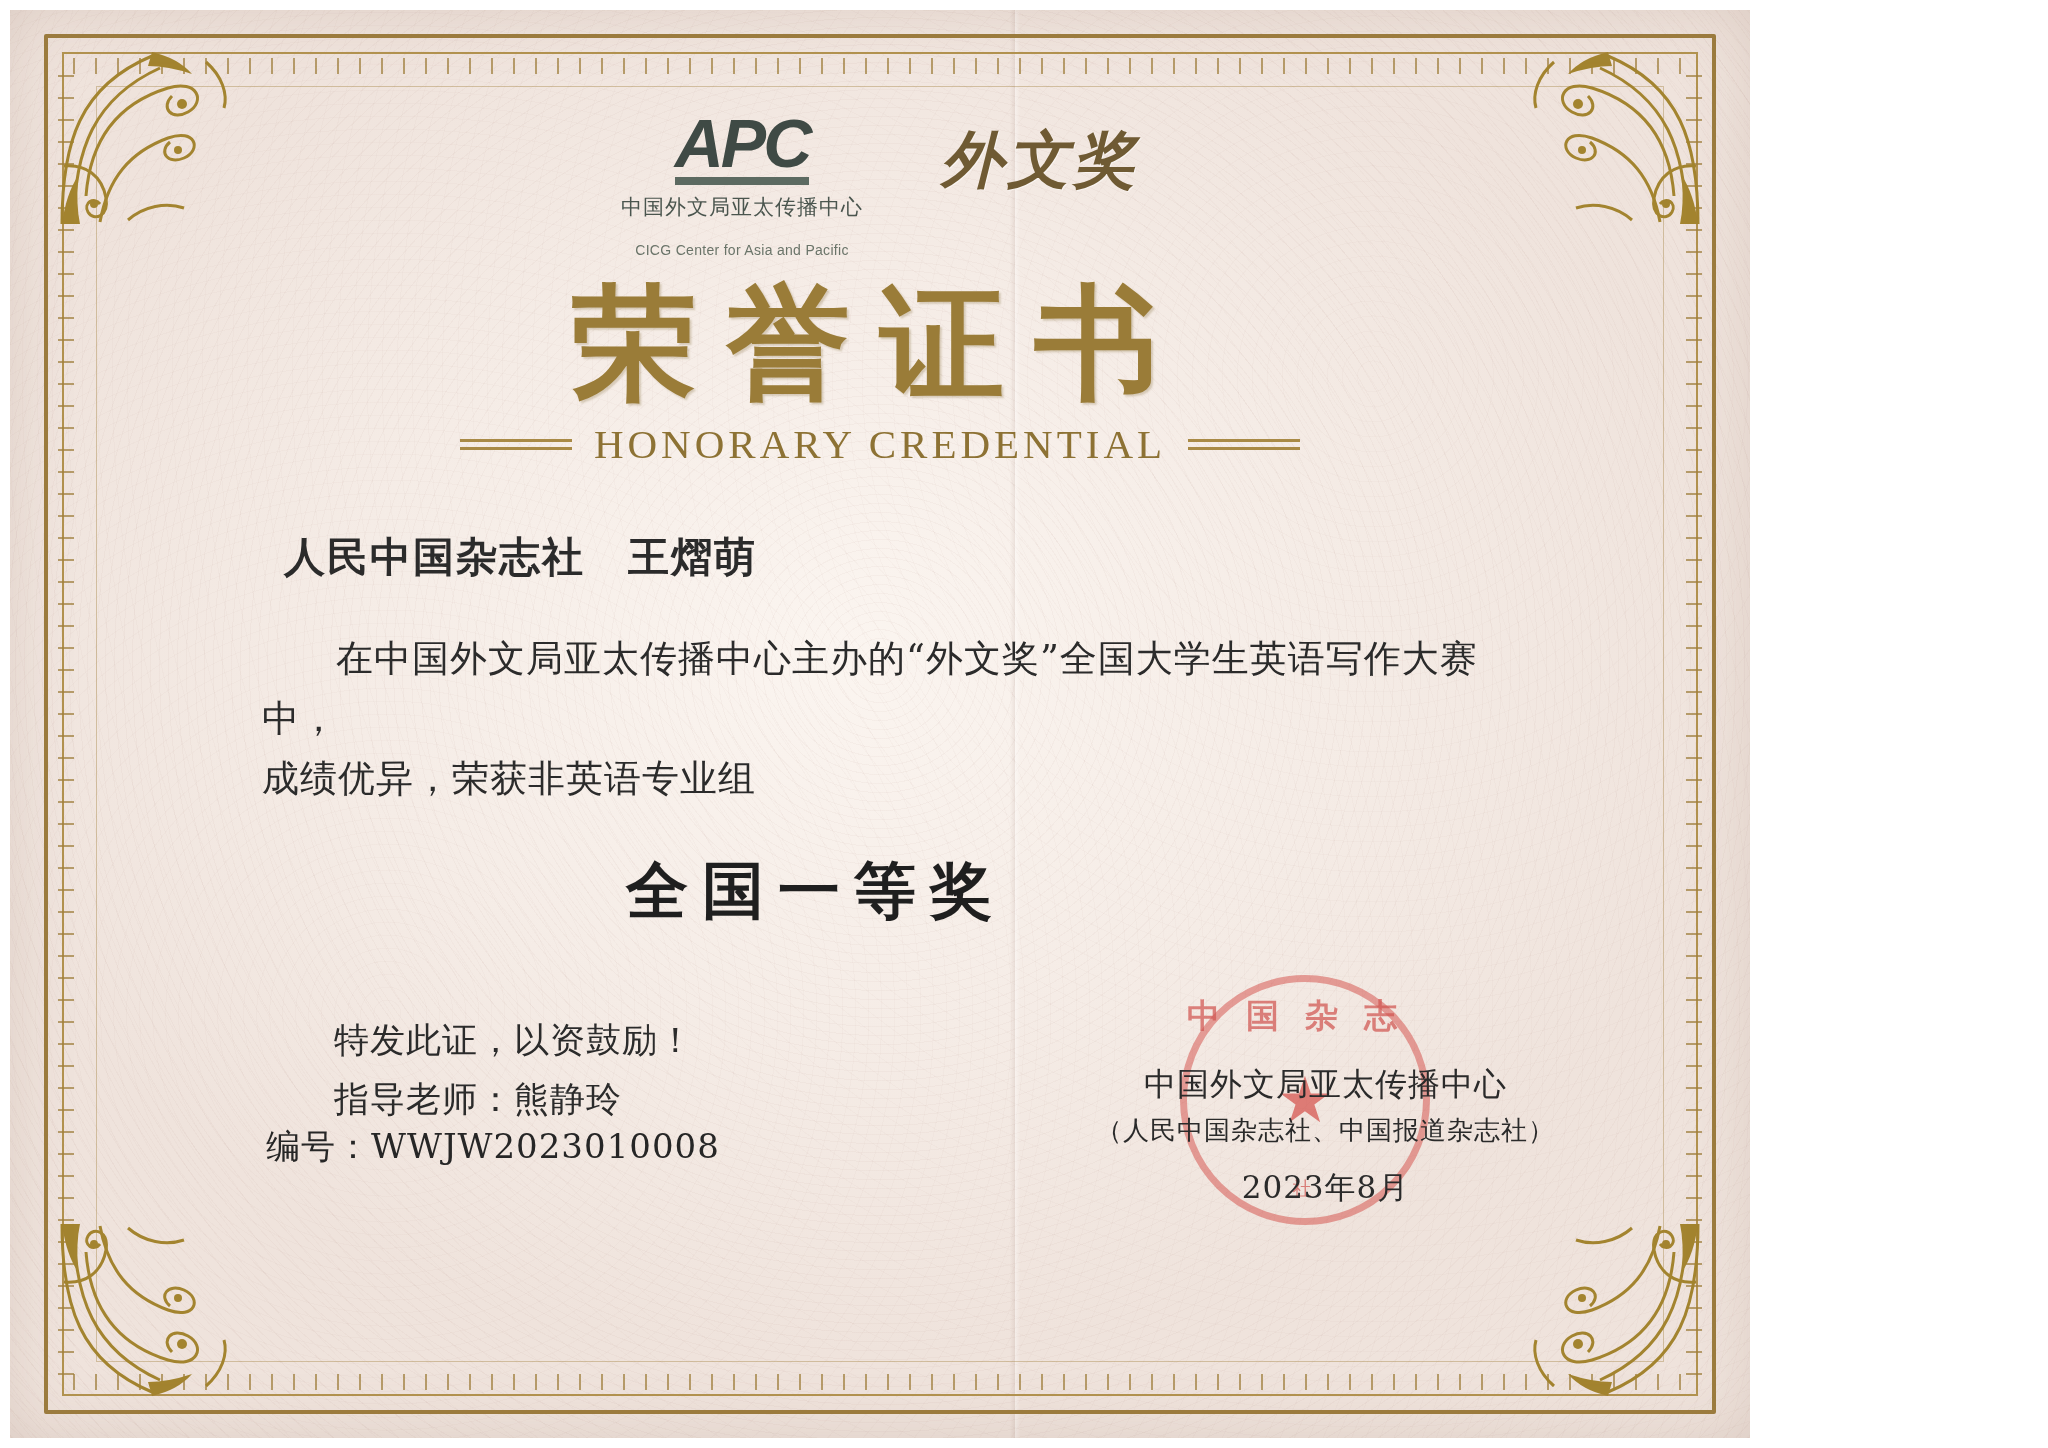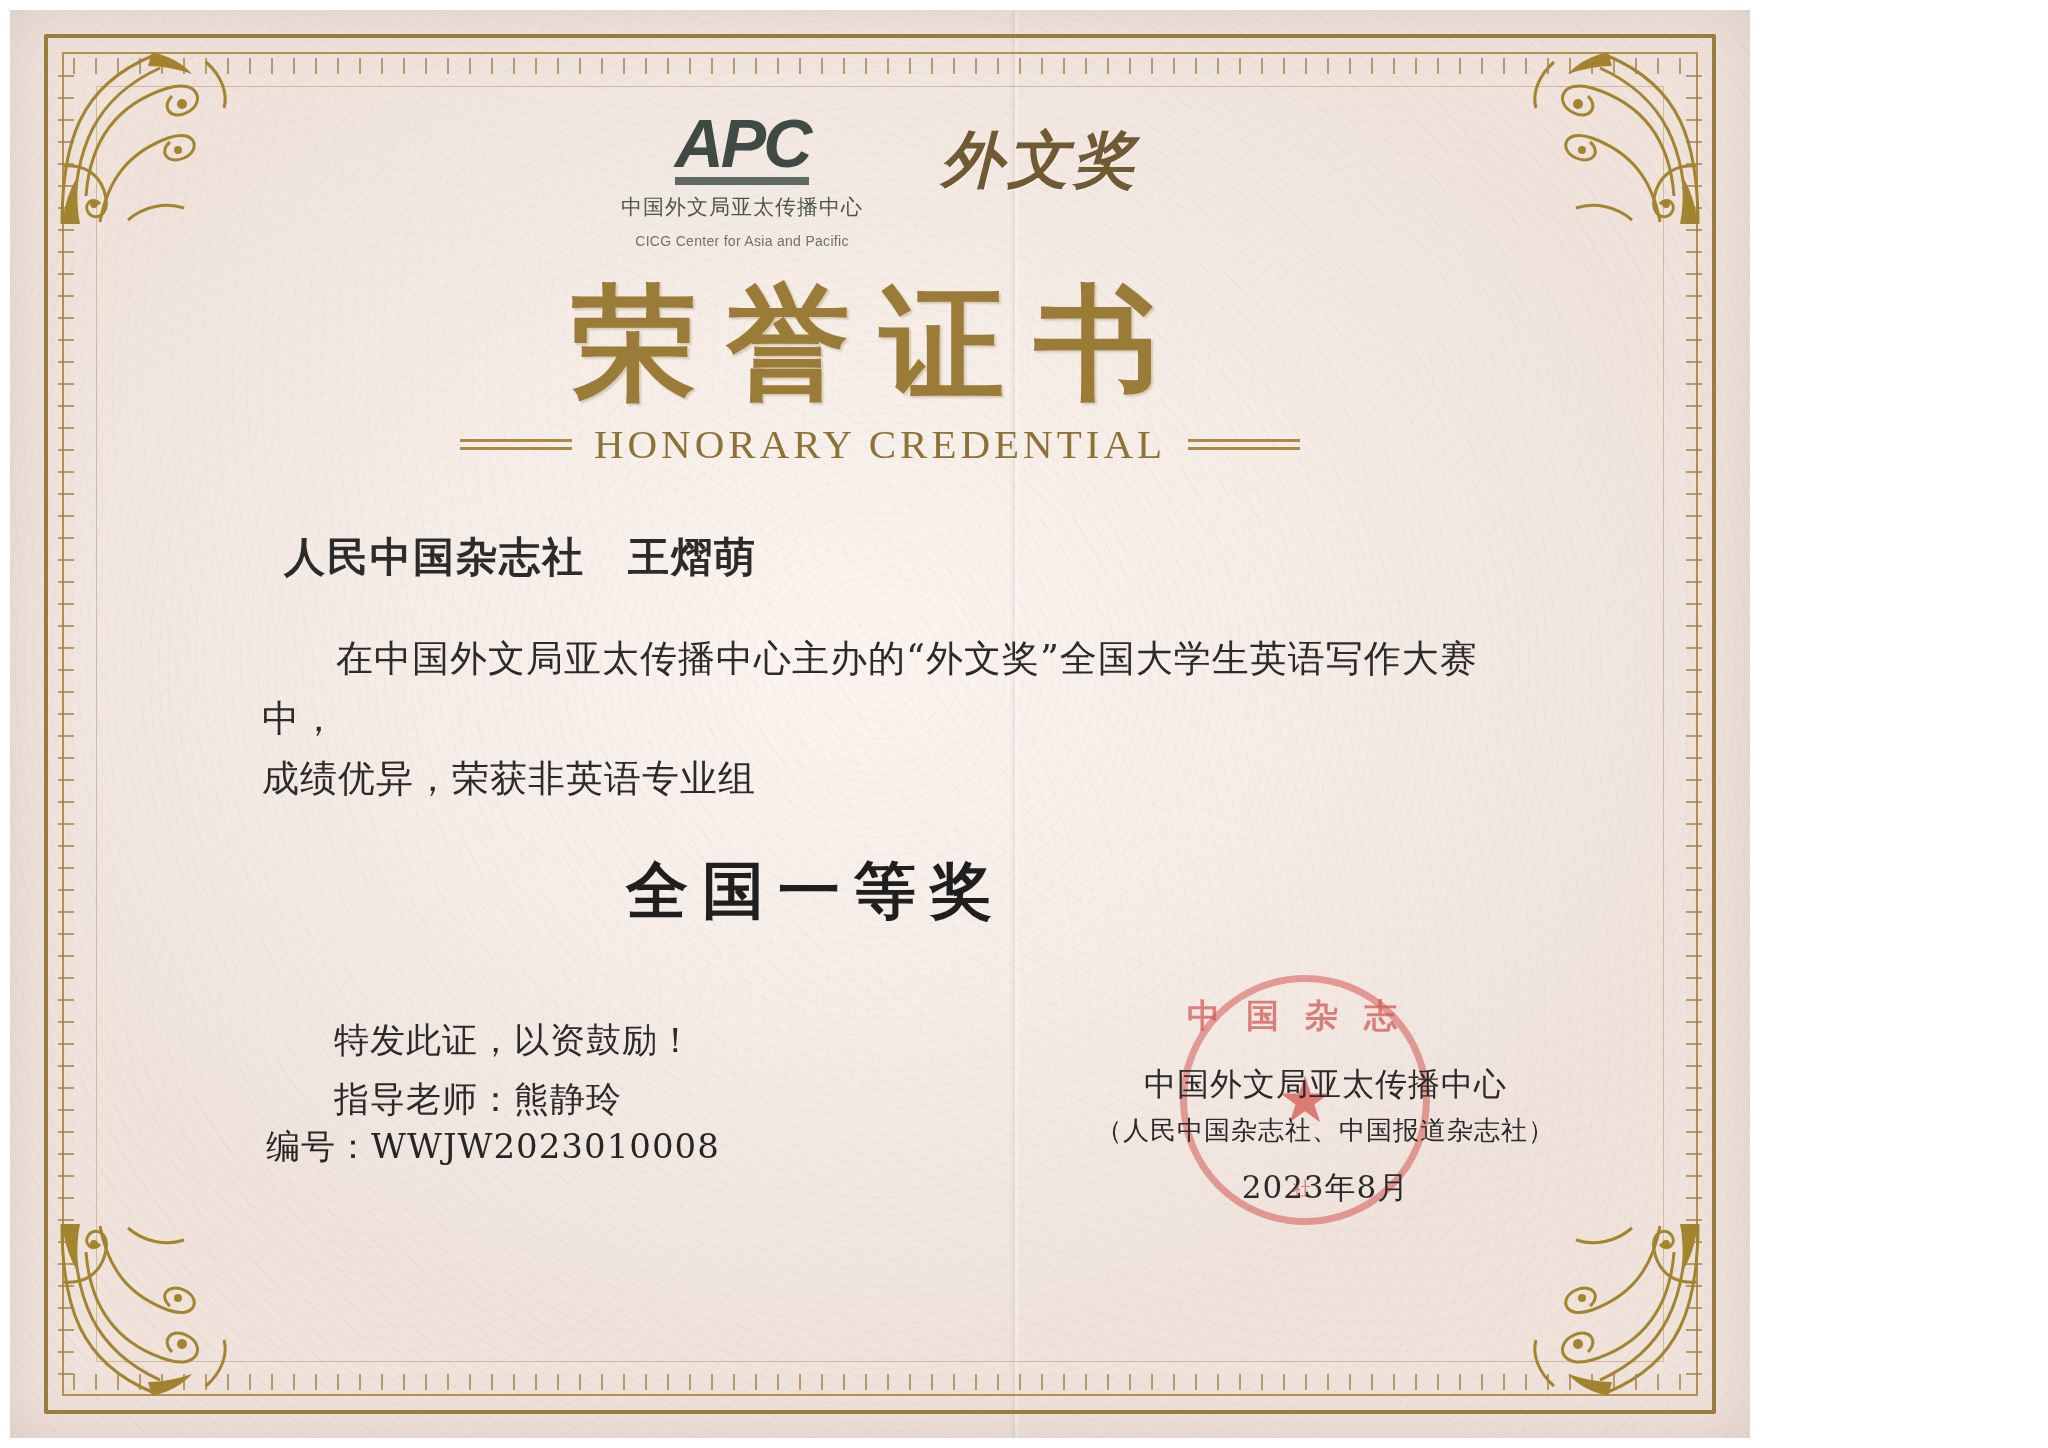--- a/index.html
+++ b/index.html
@@ -107,21 +107,21 @@
     display: inline-block;
     border-bottom: 8px solid #5c6a61;
     padding-bottom: 2px;
   }
   .apc-cn {
     margin-top: 8px;
     font-family: "DejaVu Sans", sans-serif;
     font-size: 21px; letter-spacing: 1px; color: #4a554e;
   }
   .apc-en {
-    margin-top: 12px;
+    margin-top: 21px;
     font-family: "Liberation Sans", sans-serif;
     font-size: 14px; letter-spacing: 0.3px; color: #6a7469;
   }
   .award-mark {
     font-family: "DejaVu Sans", sans-serif;
     font-weight: 700; font-style: italic;
     font-size: 62px; letter-spacing: 4px;
     color: #6f5a33;
     margin-top: 6px;
     text-shadow: 1px 1px 0 rgba(255,255,255,0.5);

